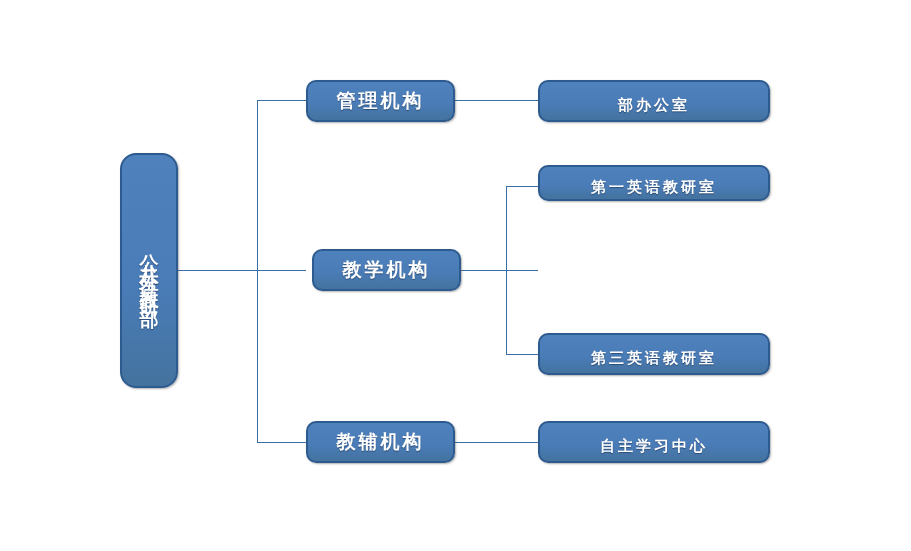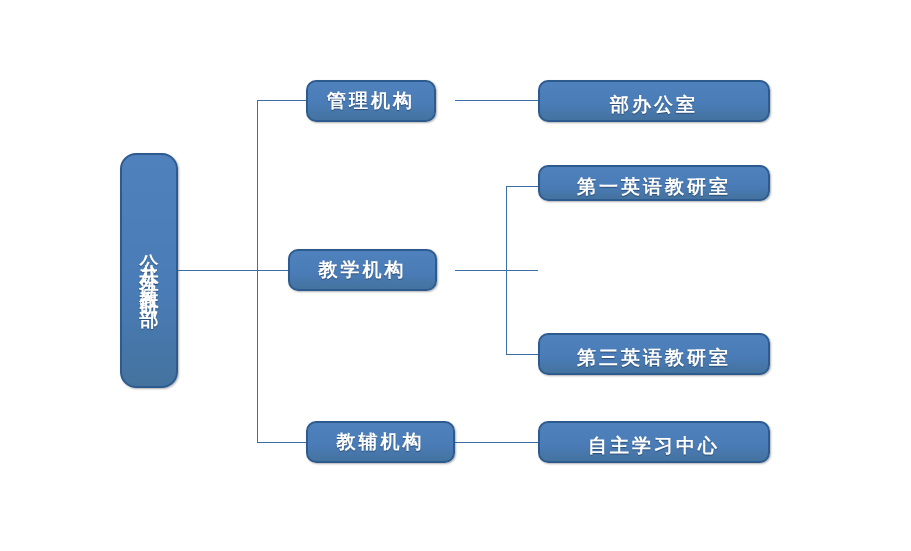--- a/index.html
+++ b/index.html
@@ -53,21 +53,21 @@
     border-radius: 16px;
   }
   .node-root .node-label {
     writing-mode: vertical-rl;
     text-orientation: upright;
     letter-spacing: 9px;
     font-size: 19px;
   }
 
   .node-mid .node-label { font-size: 19px; }
-  .node-leaf .node-label { font-size: 19px; margin-top: 8px; }
+  .node-leaf .node-label { font-size: 15px; margin-top: 8px; }
 </style>
 </head>
 <body>
 
 <div id="chart-canvas">
 
   <div class="line line-h" style="left:178px; top:270px; width:79px;"></div>
 
   <div class="line line-v" style="left:257px; top:100px; height:342px;"></div>
 
@@ -84,25 +84,25 @@
   <div class="line line-h" style="left:506px; top:186px; width:32px;"></div>
   <div class="line line-h" style="left:506px; top:270px; width:32px;"></div>
   <div class="line line-h" style="left:506px; top:354px; width:32px;"></div>
 
   <div class="line line-h" style="left:455px; top:442px; width:83px;"></div>
 
   <div class="node node-root" style="left:120px; top:153px; width:58px; height:235px;">
     <span class="node-label">公共外语教研部</span>
   </div>
 
-  <div class="node node-mid" style="left:306px; top:80px; width:130px; height:42px;text-align:center;">
+  <div class="node node-mid" style="left:306px; top:80px; width:149px; height:42px;text-align:center;">
     <span class="node-label">管理机构</span>
   </div>
 
-  <div class="node node-mid" style="left:288px; top:249px; width:149px; height:42px;">
+  <div class="node node-mid" style="left:312px; top:249px; width:149px; height:42px;">
     <span class="node-label">教学机构</span>
   </div>
 
   <div class="node node-mid" style="left:306px; top:421px; width:149px; height:42px;">
     <span class="node-label">教辅机构</span>
   </div>
 
   <div class="node node-leaf" style="left:538px; top:80px; width:232px; height:42px;">
     <span class="node-label">部办公室</span>
   </div>

